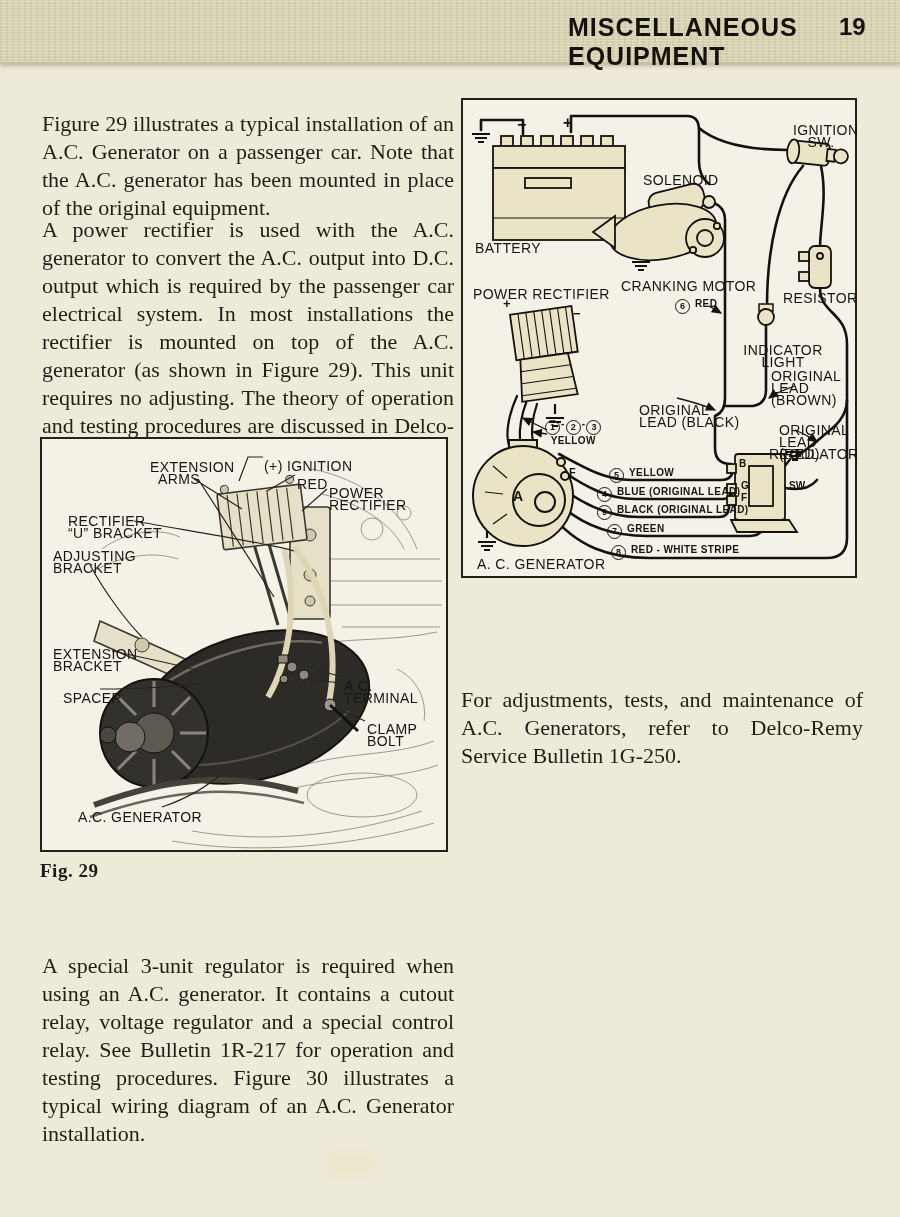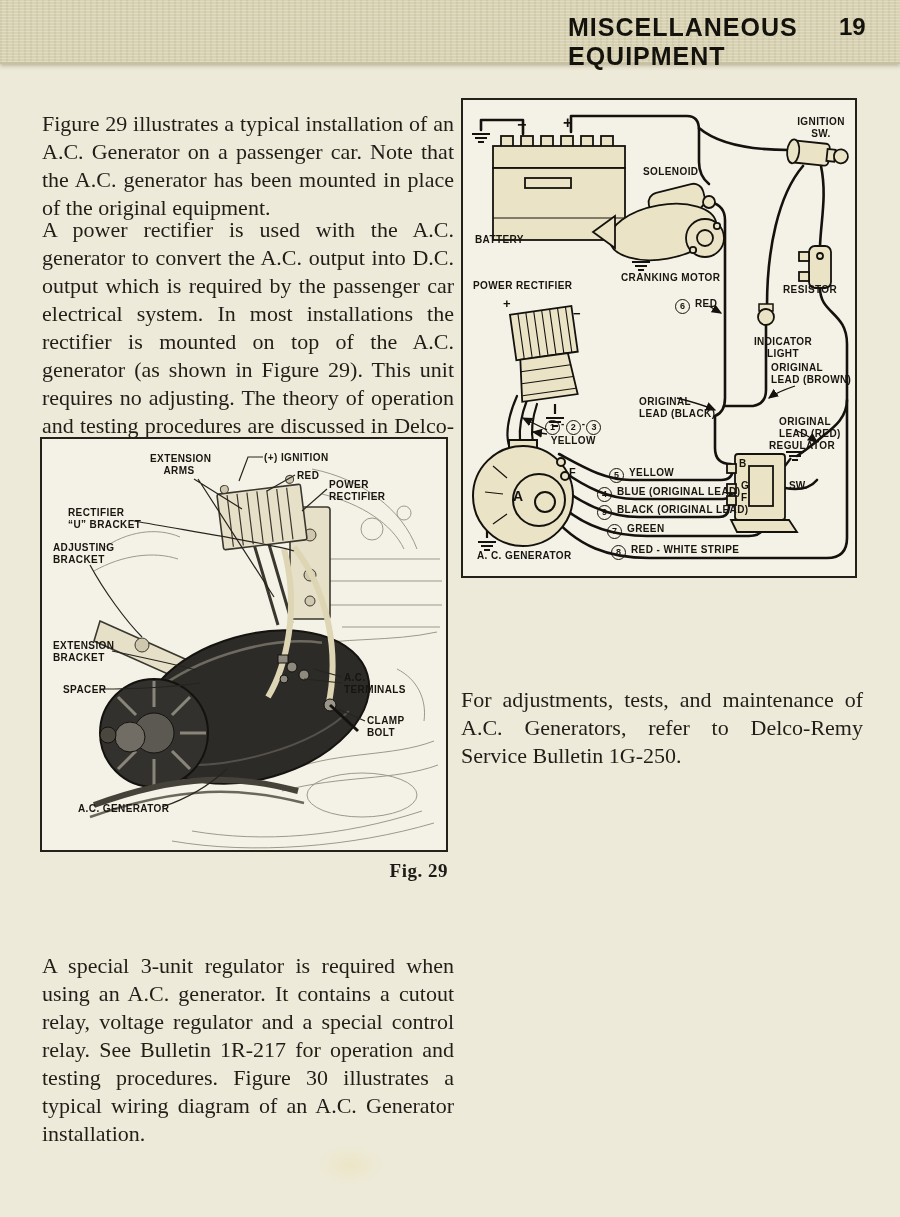--- a/index.html
+++ b/index.html
@@ -15,25 +15,25 @@
     font-weight:bold;font-size:25px;letter-spacing:1px;word-spacing:9px;color:#14120c;}
   .band-page{position:absolute;left:839px;top:13px;font-family:"Liberation Sans",sans-serif;
     font-weight:bold;font-size:24px;color:#14120c;}
   .para{position:absolute;width:412px;text-align:justify;font-size:22px;line-height:28px;color:#211e18;}
   #p1{left:42px;top:88px;} #p2{left:42px;top:194px;} #p3{left:42px;top:930px;} #p4{left:42px;top:1082px;}
   #p5{left:461px;top:664px;width:402px;}
   .figbox{position:absolute;background:#f4f2e6;border:2px solid #23211a;}
   #fig29{left:40px;top:437px;width:404px;height:411px;}
   #fig30{left:461px;top:98px;width:392px;height:476px;}
   .caption{position:absolute;font-weight:bold;font-size:19px;letter-spacing:.5px;}
-  #cap29{left:40px;top:860px;width:408px;text-align:right;}
+  #cap29{left:40px;top:860px;width:408px;text-align:left;}
   #cap30{left:461px;top:589px;width:396px;text-align:center;}
   .art{position:absolute;left:0;top:0;}
-  .lbl{position:absolute;font-family:"Liberation Sans",sans-serif;font-weight:700;font-size:10px;
-    line-height:12px;letter-spacing:.4px;white-space:pre-line;color:#17150f;}
+  .lbl{position:absolute;font-family:"Liberation Sans",sans-serif;font-weight:400;font-size:14px;
+    line-height:12px;letter-spacing:.4px;white-space:pre-line;color:#17150f;margin-top:8px;}
   .ctr{text-align:center;}
   .wirerow{position:absolute;font-family:"Liberation Sans",sans-serif;font-weight:700;font-size:10px;
     letter-spacing:.4px;white-space:nowrap;color:#17150f;}
   .wirerow .txt{margin-left:5px;}
   .circ{display:inline-block;width:13px;height:13px;border:1.5px solid #17150f;border-radius:50%;
     font-size:9px;line-height:13px;text-align:center;vertical-align:-2px;font-weight:700;letter-spacing:0;}
   .dash{display:inline-block;margin:0 1px;vertical-align:1px;}
   .term{position:absolute;font-family:"Liberation Sans",sans-serif;font-weight:700;color:#14120c;}
 </style>
 </head>
@@ -142,21 +142,21 @@
     <div class="lbl" style="left:287px;top:40px">POWER
 RECTIFIER</div>
     <div class="lbl" style="left:26px;top:68px">RECTIFIER
 “U” BRACKET</div>
     <div class="lbl" style="left:11px;top:103px">ADJUSTING
 BRACKET</div>
     <div class="lbl" style="left:11px;top:201px">EXTENSION
 BRACKET</div>
     <div class="lbl" style="left:21px;top:245px">SPACER</div>
     <div class="lbl" style="left:302px;top:233px">A.C.
-TERMINALS</div>
+TERMINAL</div>
     <div class="lbl" style="left:325px;top:276px">CLAMP
 BOLT</div>
     <div class="lbl" style="left:36px;top:364px">A.C. GENERATOR</div>
   </div>
   <div id="cap29" class="caption">Fig. 29</div>
 
   <div id="fig30" class="figbox">
     <svg class="art" width="392" height="476" viewBox="0 0 392 476">
       <defs>
         <g id="gnd" stroke="#14120e" stroke-width="2" fill="none">

